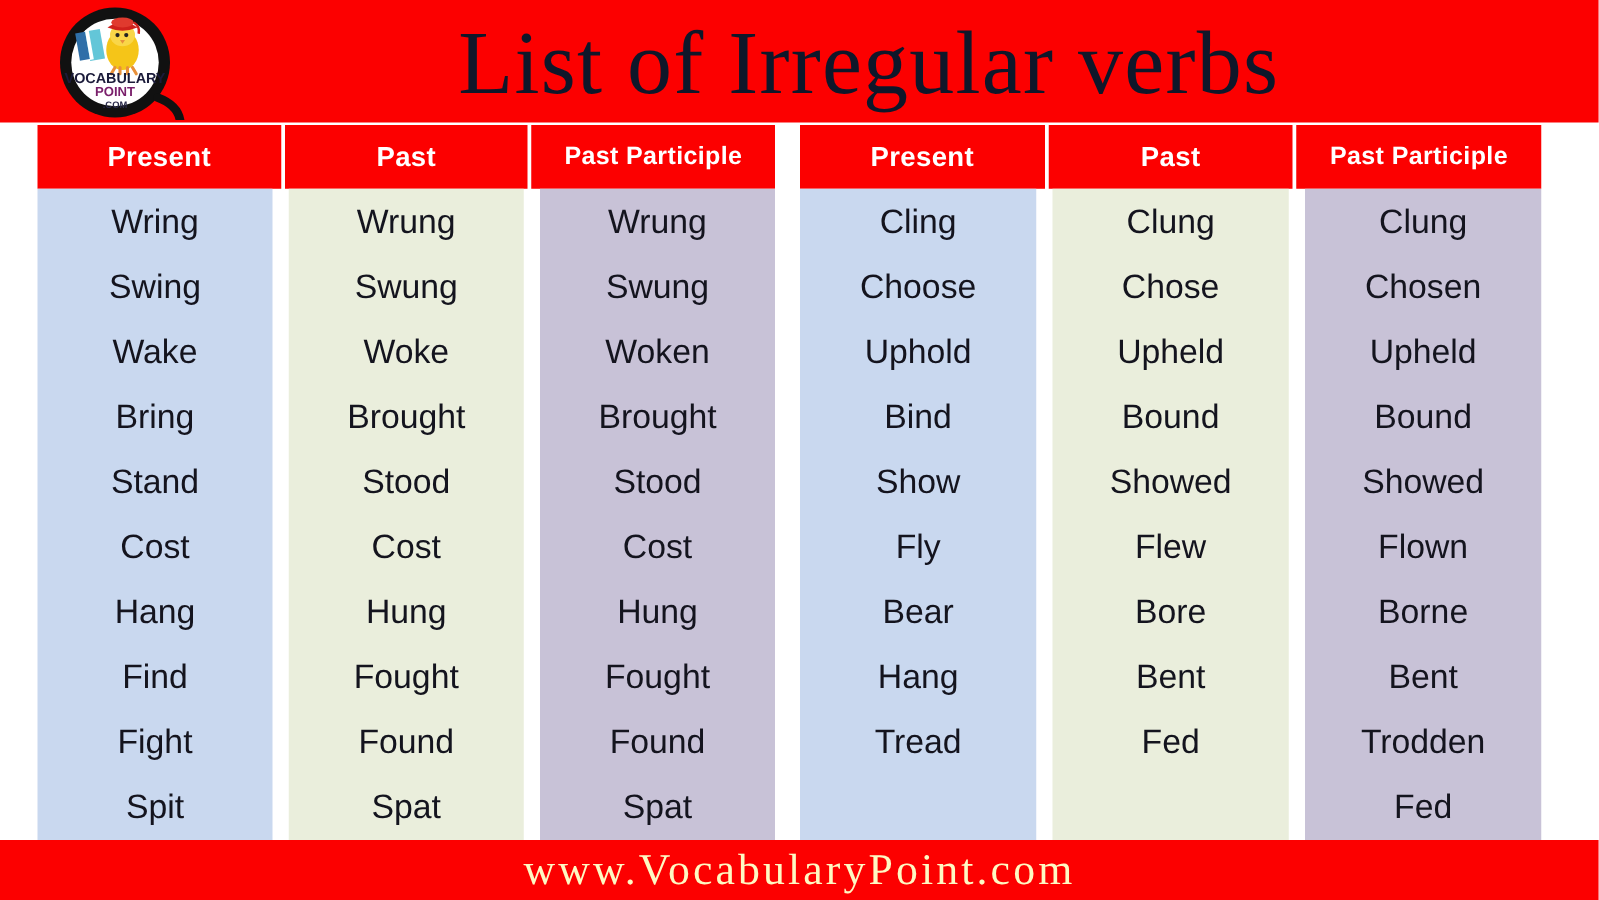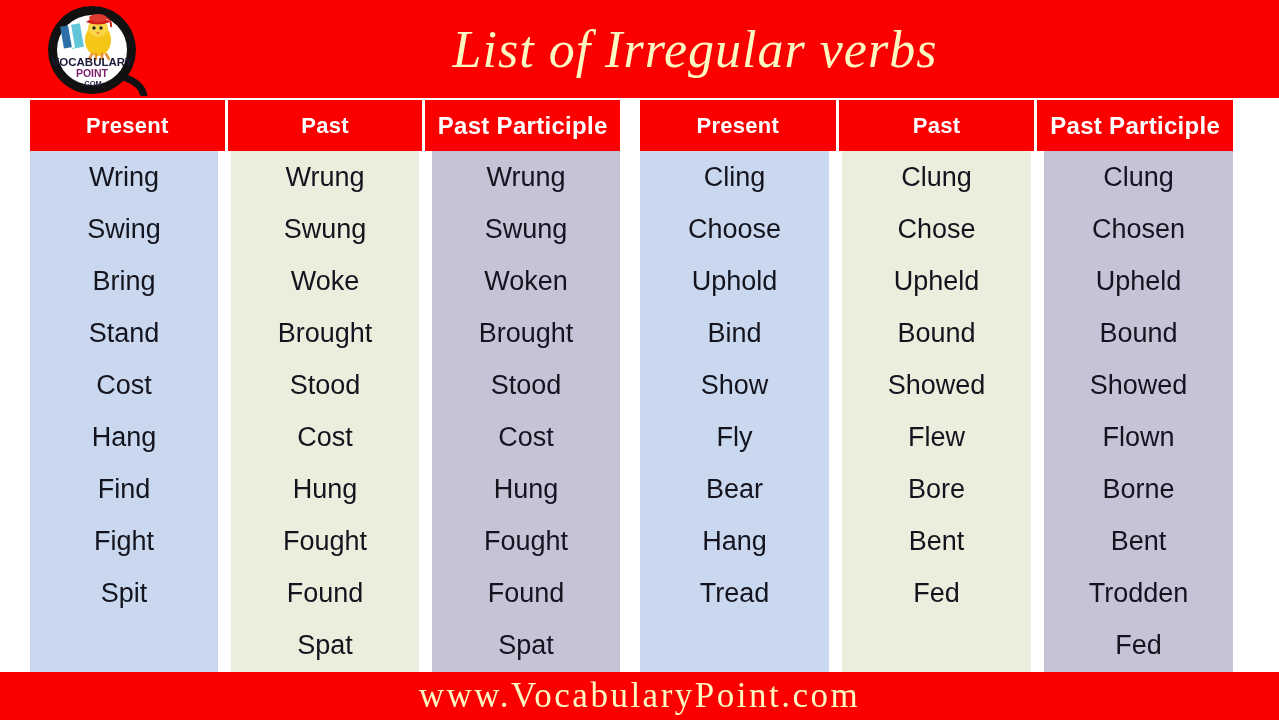--- a/index.html
+++ b/index.html
@@ -19,28 +19,27 @@
   
   .header-band{
     position:absolute; left:0; top:0;
     width:1279px; height:98px;
     background:#fc0000;
   }
   .page-title{
     position:absolute; left:180px; top:6px;
     width:1030px; height:88px;
     display:flex; align-items:center; justify-content:center;
-    color:#fef9c3;
+    color:#0f172a;
     font-family:"Liberation Serif", serif;
-    font-size:52px;
+    font-size:72px;
     font-weight:400;
     letter-spacing:1px;
     white-space:nowrap;
     line-height:1;
-    font-style:italic;
   }
 
   
   .logo{
     position:absolute; left:30px; top:4px;
     width:128px; height:92px;
   }
   .logo svg{ display:block; width:128px; height:92px; }
 
   
@@ -62,21 +61,21 @@
     background:#fc0000;
     color:#ffffff;
     font-size:22px;
     font-weight:bold;
     display:flex;
     align-items:center;
     justify-content:center;
     letter-spacing:0.3px;
     white-space:nowrap;
   }
-  .th.c3{ font-size:24px;text-align:right; }
+  .th.c3{ font-size:20px;text-align:right; }
 
   .tbody{
     display:flex;
     gap:13px;
     height:521px;
   }
   .col{
     flex:1 1 0;
     display:flex;
     flex-direction:column;
@@ -159,20 +158,21 @@
   <div class="table left">
     <div class="thead">
       <div class="th c1">Present</div>
       <div class="th c2">Past</div>
       <div class="th c3">Past Participle</div>
     </div>
     <div class="tbody">
       <div class="col c1">
         <div class="cell">Wring</div>
         <div class="cell">Swing</div>
+        <div class="cell">Wake</div>
         <div class="cell">Bring</div>
         <div class="cell">Stand</div>
         <div class="cell">Cost</div>
         <div class="cell">Hang</div>
         <div class="cell">Find</div>
         <div class="cell">Fight</div>
         <div class="cell">Spit</div>
       </div>
       <div class="col c2">
         <div class="cell">Wrung</div>

